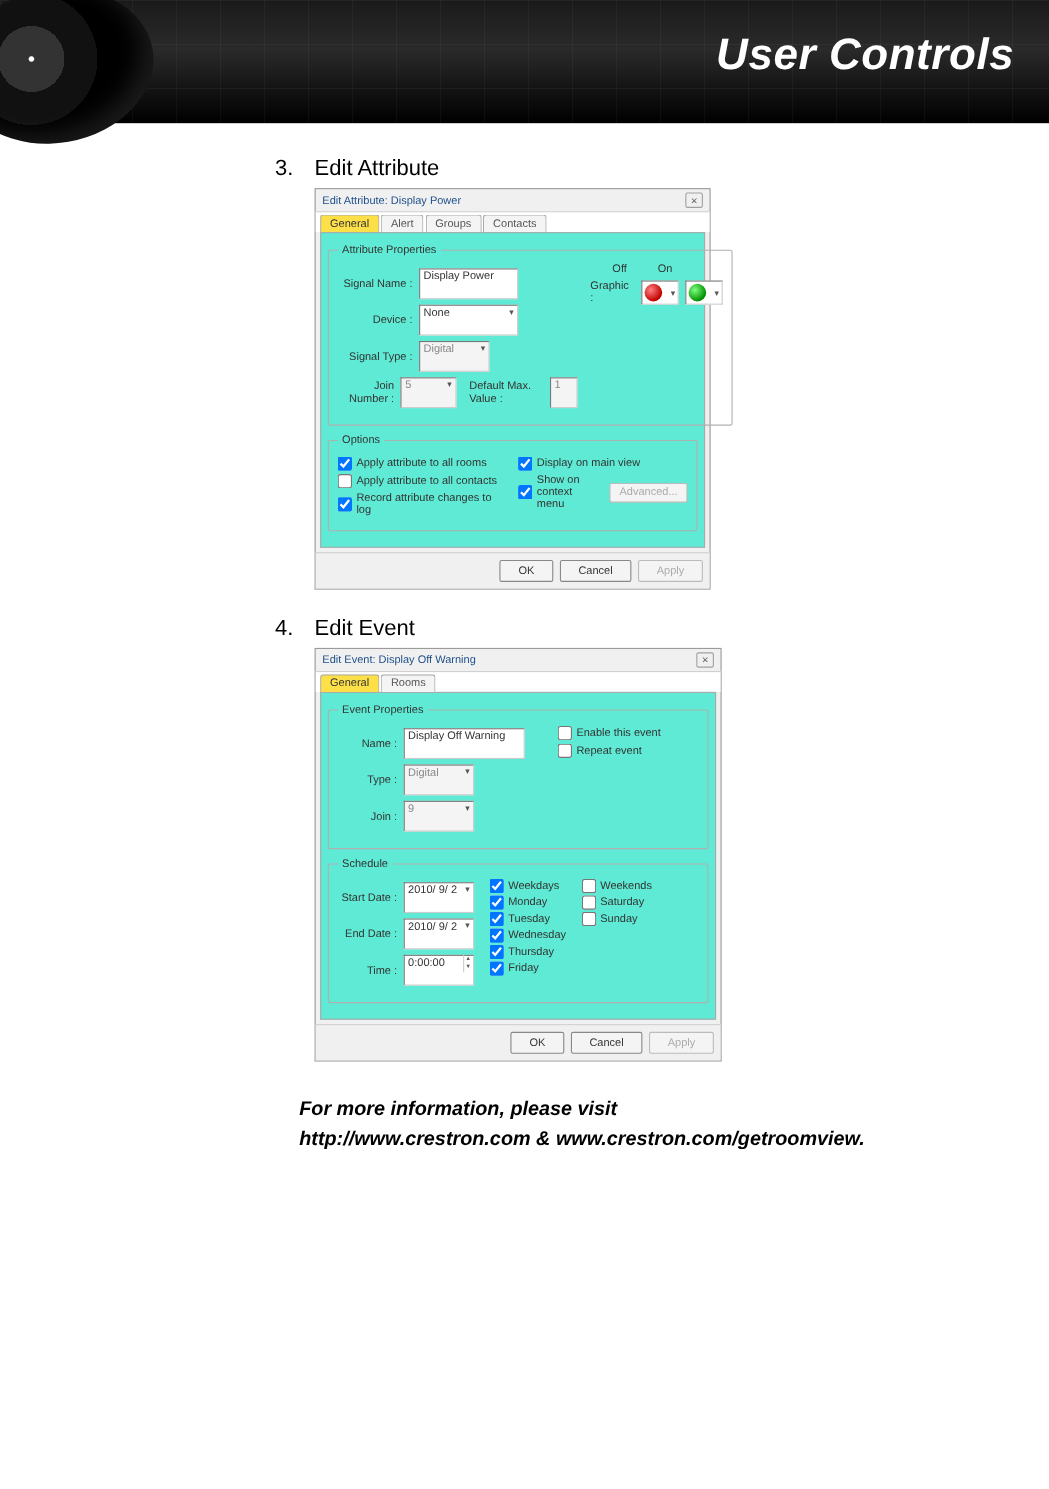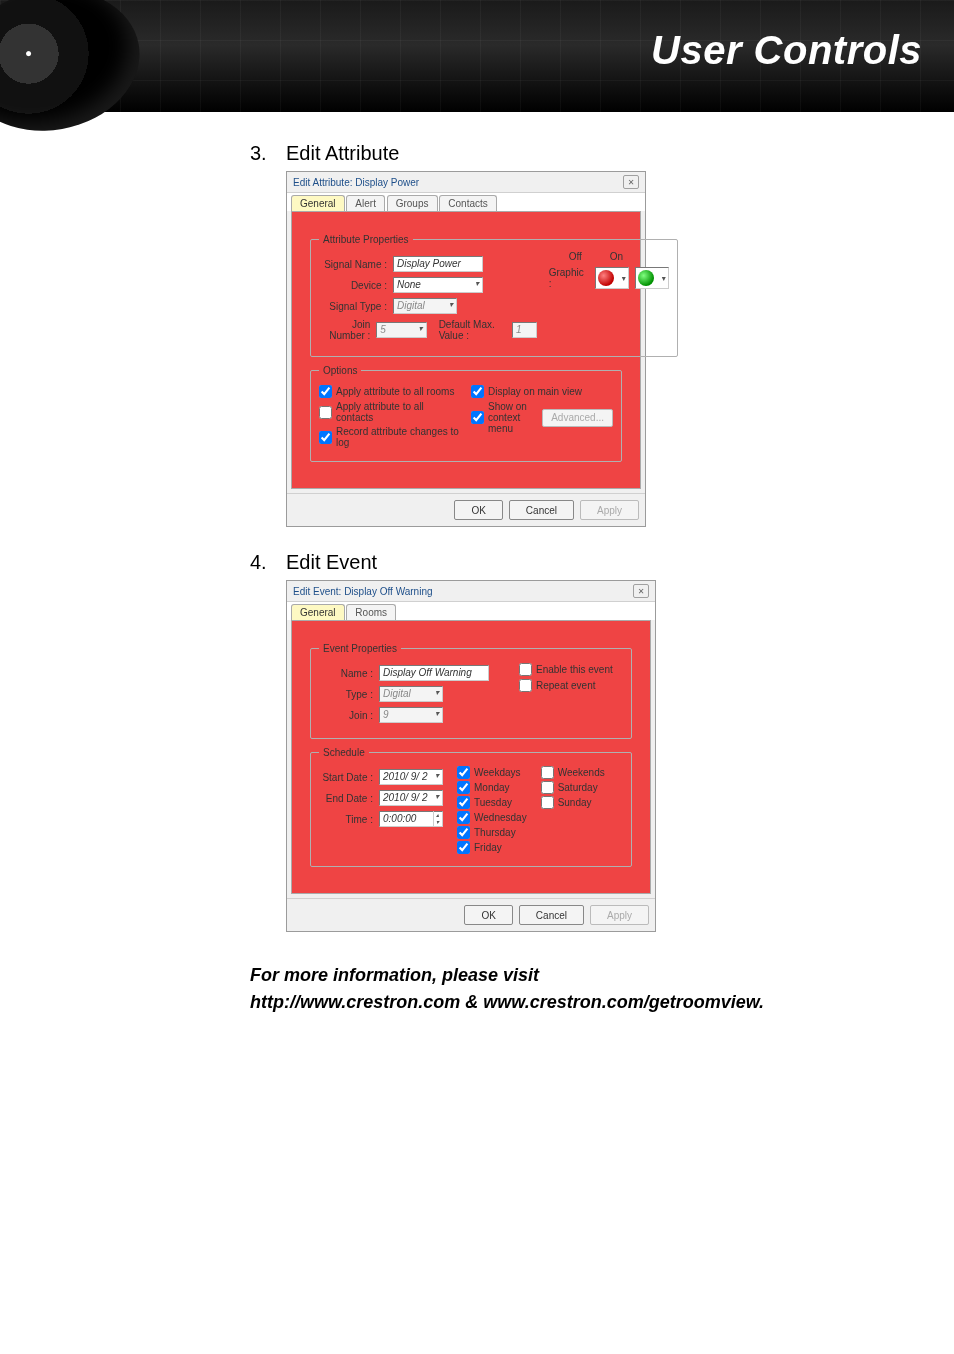--- a/index.html
+++ b/index.html
@@ -90,30 +90,30 @@
     padding: 2px 4px 0 4px;
     border-top: 1px solid #d0d0d0;
   }
   .tab {
     display: inline-block;
     border: 1px solid #aaa;
     border-bottom: none;
     border-radius: 3px 3px 0 0;
     padding: 2px 8px;
     font-size: 10px;
-    background: #fef9c3;
+    background: #fde047;
     margin-right: -1px;
   }
   .tab.active { position: relative; z-index: 2; }
   .tab.inactive { background: #f4f4f4; color: #555; }
   .tab-pane {
     border: 1px solid #aaa;
     margin: 0 4px 4px 4px;
-    padding: 18px;
-    background: #ef4444;
+    padding: 6px;
+    background: #5eead4;
   }
 
   fieldset.group {
     border: 1px solid #b0b0b0;
     border-radius: 2px;
     margin: 4px 0 8px 0;
     padding: 6px 8px 10px 8px;
   }
   fieldset.group > legend {
     font-size: 10px;
@@ -122,22 +122,21 @@
   }
 
   .row { display: flex; align-items: center; gap: 6px; margin: 5px 0; }
   .lbl { width: 68px; text-align: right; }
   .lbl2 { width: 54px; text-align: right; }
   .input {
     border: 1px inset #ccc;
     background: #fff;
     font-size: 10px;
     padding: 1px 3px;
-    height: 16px;
-    font-style: italic;
+    height: 28px;
   }
   .input.w80 { width: 90px; }
   .input.w60 { width: 64px; }
   .input.w40 { width: 30px; }
   .input.disabled { background: #f4f4f4; color: #888; }
   .dropdown { position: relative; }
   .dropdown::after {
     content: "▾";
     position: absolute;
     right: 3px; top: 1px;
@@ -201,20 +200,21 @@
 
   .schedule-cols { display: flex; gap: 14px; }
   .weekday-col .chk { margin: 2px 0; }
 
   .footer-note {
     margin-top: 30px;
     font-weight: bold;
     font-style: italic;
     font-size: 18px;
     line-height: 1.5;
+    margin-left: 22px;
   }
 
   .page-footer {
     position: relative;
     margin-top: 380px;
     height: 60px;
   }
   .lang-badge {
     position: absolute;
     right: 20px;

